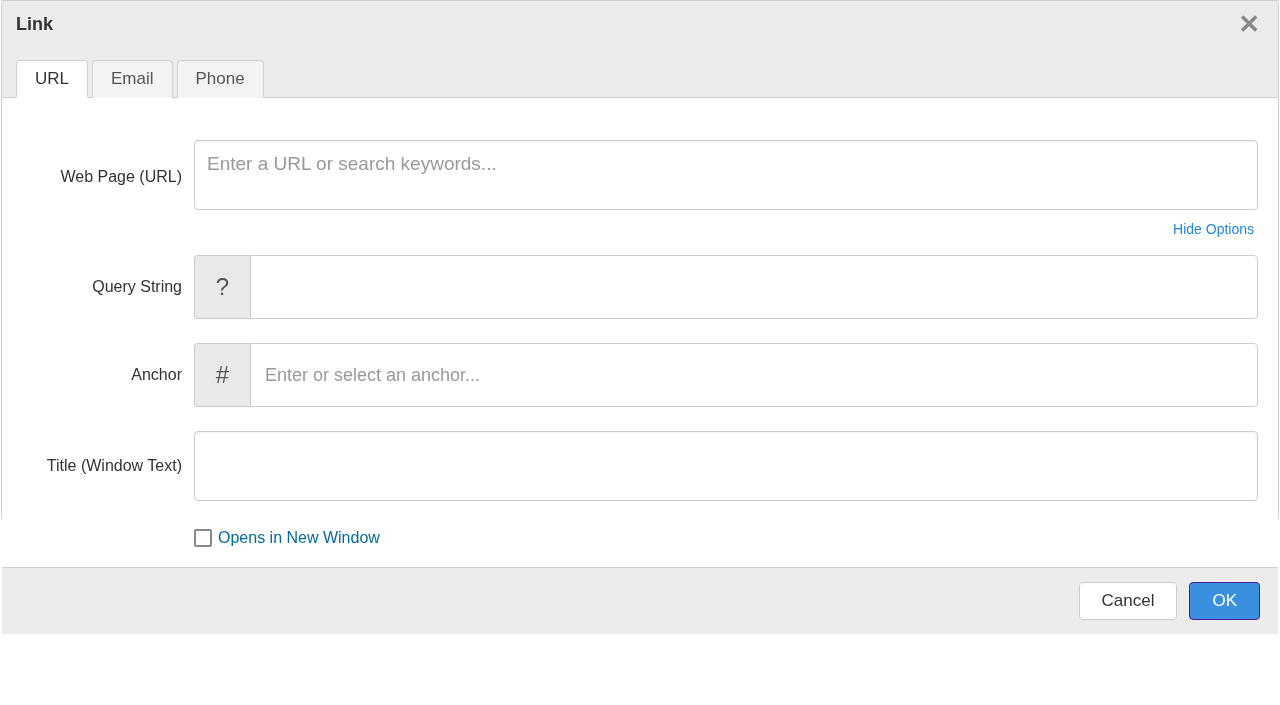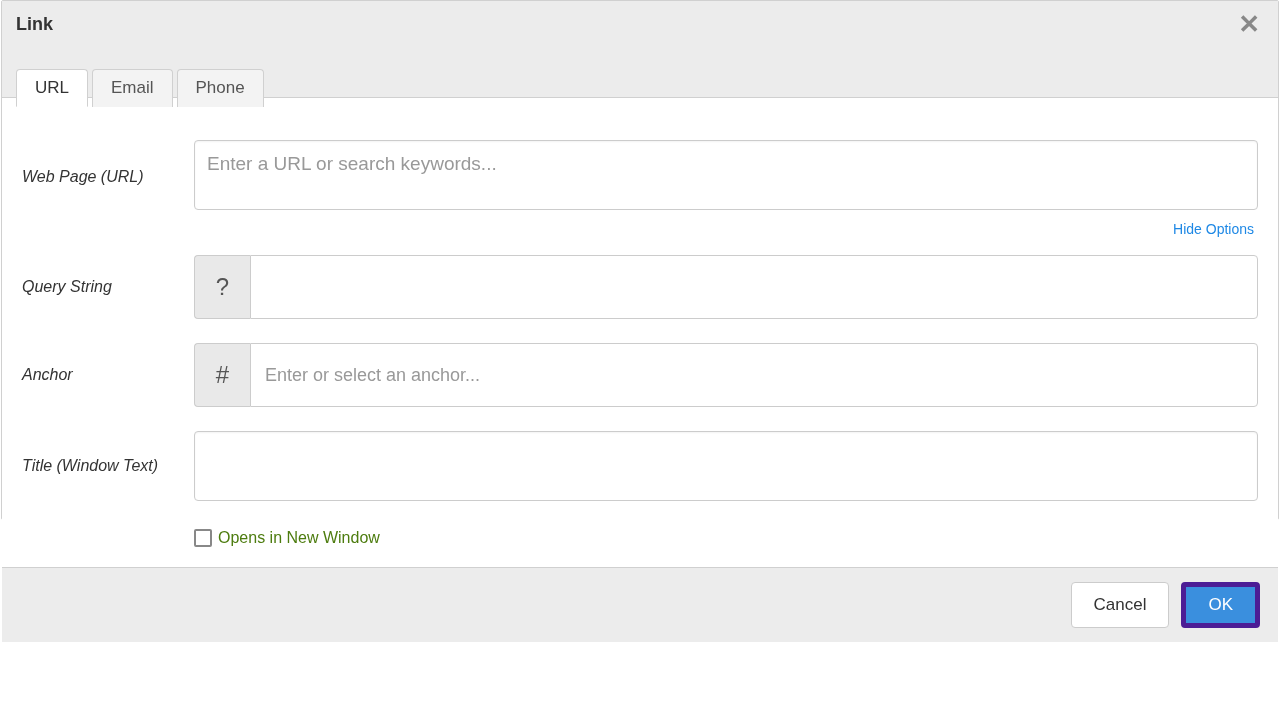--- a/index.html
+++ b/index.html
@@ -56,43 +56,43 @@
       background: #f3f3f3;
       border: 1px solid #d0d0d0;
       border-bottom: none;
       border-radius: 4px 4px 0 0;
       padding: 8px 18px;
       font-size: 17px;
       color: #555;
       margin-right: 4px;
       cursor: pointer;
       position: relative;
-      top: 10px;
+      top: 1px;
     }
     .tab.active {
       background: #fff;
       color: #333;
       border-bottom: 1px solid #fff;
     }
     .content {
       flex: 1;
       padding: 42px 20px 20px 20px;
       background: #fff;
     }
     .form-row {
       display: flex;
       align-items: center;
       margin-bottom: 16px;
     }
     .form-label {
       width: 172px;
+      text-align: right;
       padding-right: 12px;
       font-size: 16px;
       color: #333;
-      font-style: italic;
     }
     .form-field {
       flex: 1;
     }
     .input-full {
       width: 100%;
       height: 70px;
       border: 1px solid #ccc;
       border-radius: 4px;
       padding: 10px 12px;
@@ -167,21 +167,21 @@
     }
     .checkbox {
       width: 18px;
       height: 18px;
       border: 2px solid #888;
       border-radius: 2px;
       cursor: pointer;
     }
     .checkbox-label {
       font-size: 16px;
-      color: #4d7c0f;
+      color: #0369a1;
     }
     .footer {
       background: #ececec;
       border-top: 1px solid #d0d0d0;
       padding: 14px 18px;
       display: flex;
       justify-content: flex-end;
       gap: 12px;
     }
     .btn {
@@ -191,21 +191,21 @@
       cursor: pointer;
       font-family: inherit;
     }
     .btn-cancel {
       background: #fff;
       border: 1px solid #ccc;
       color: #333;
     }
     .btn-ok {
       background: #3a8fde;
-      border: 5px solid #4c1d95;
+      border: 1px solid #4c1d95;
       color: #fff;
     }
     .gap-after-url { margin-bottom: 12px; }
     .gap-before-query { margin-top: 18px; }
     .gap-before-anchor { margin-top: 24px; }
     .gap-before-title { margin-top: 24px; }
   </style>
 </head>
 <body>
 

